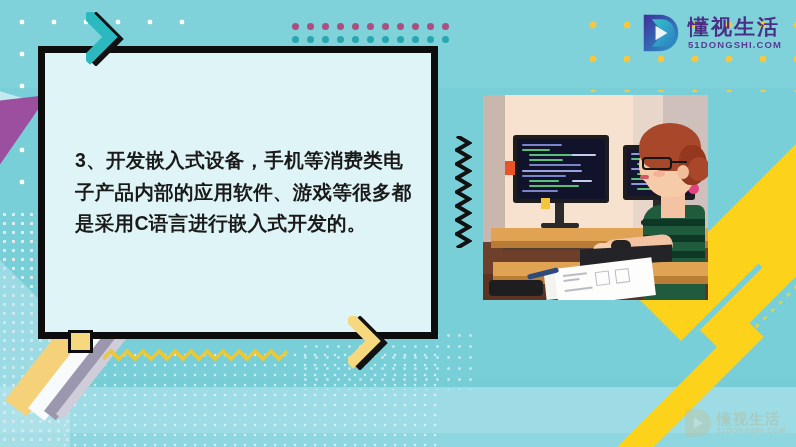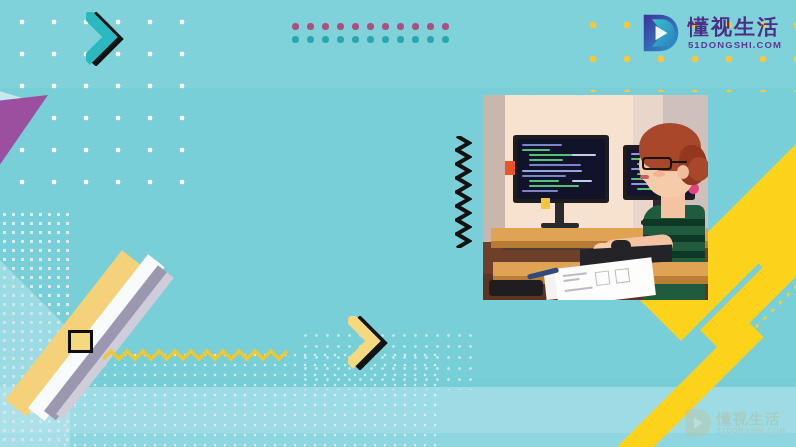--- a/index.html
+++ b/index.html
@@ -279,20 +279,23 @@
       <span></span>
       <span></span>
       <span></span>
     <span></span>
       <span></span>
       <span></span>
       <span></span>
       <span></span>
   </div>
 
+  <div class="card">
+    <div class="card-text">3、开发嵌入式设备，手机等消费类电子产品内部的应用软件、游戏等很多都是采用C语言进行嵌入式开发的。</div>
+  </div>
 
   <div class="yellow-square"></div>
 
   <div class="zig-yellow">
     <svg width="190" height="14" viewBox="0 0 190 14">
       <polyline points="0,11 8,3 16,11 24,3 32,11 40,3 48,11 56,3 64,11 72,3 80,11 88,3 96,11 104,3 112,11 120,3 128,11 136,3 144,11 152,3 160,11 168,3 176,11 184,3" fill="none" stroke="#edc832" stroke-width="3.4"></polyline>
     </svg>
   </div>
 
   <div class="zig-black">

